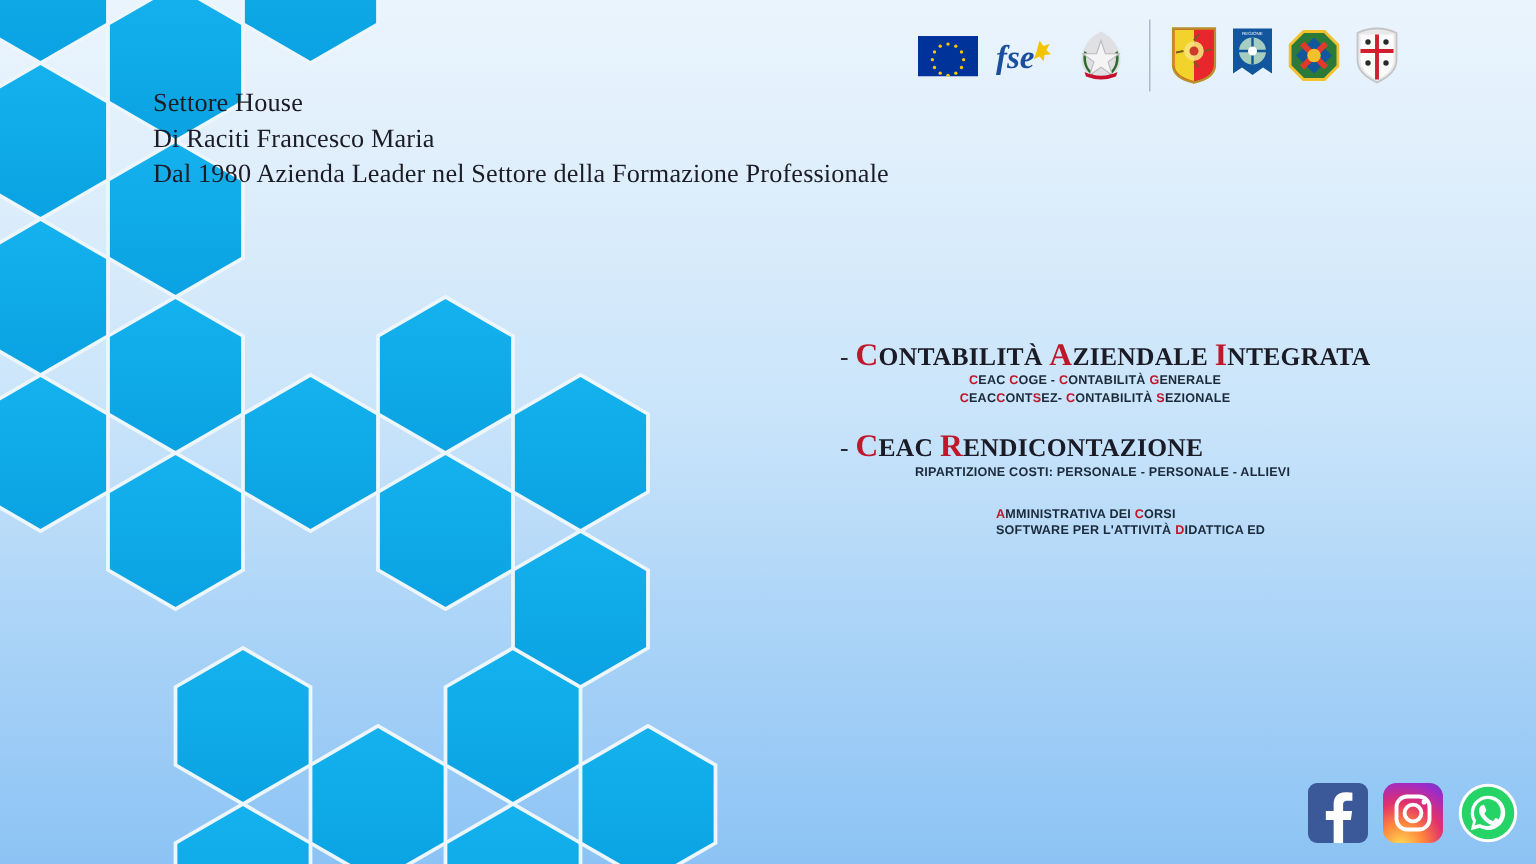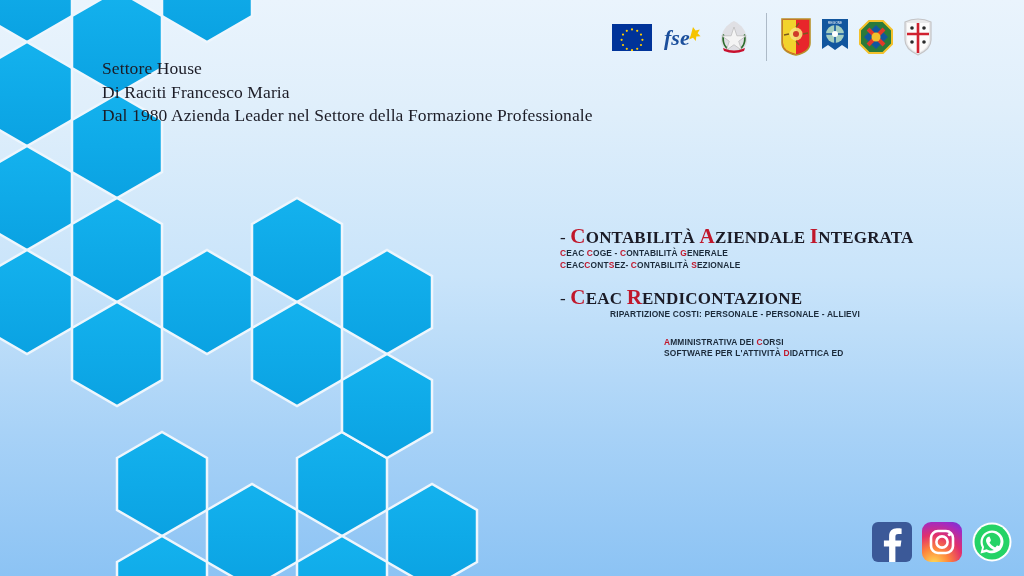--- a/index.html
+++ b/index.html
@@ -58,21 +58,21 @@
   .p-sub {
     font-family:"Liberation Sans", sans-serif;
     font-size:8.4px;
     font-weight:700;
     color:#1b2a3a;
     letter-spacing:.15px;
     line-height:11.5px;
     white-space:nowrap;
   }
   .p-sub .r { color:#c0172b; }
-  .sub-c  { }
+  .sub-c  { text-align:center; }
   .sub-i1 { padding-left:50px; }
   .sub-i2 { padding-left:86px; }
   .sub-i3 { padding-left:104px; }
 
   
   .social {
     position:absolute; right:12px; bottom:14px;
     display:flex; align-items:center; gap:10px;
   }
   .social-icon { display:block; cursor:pointer; }

